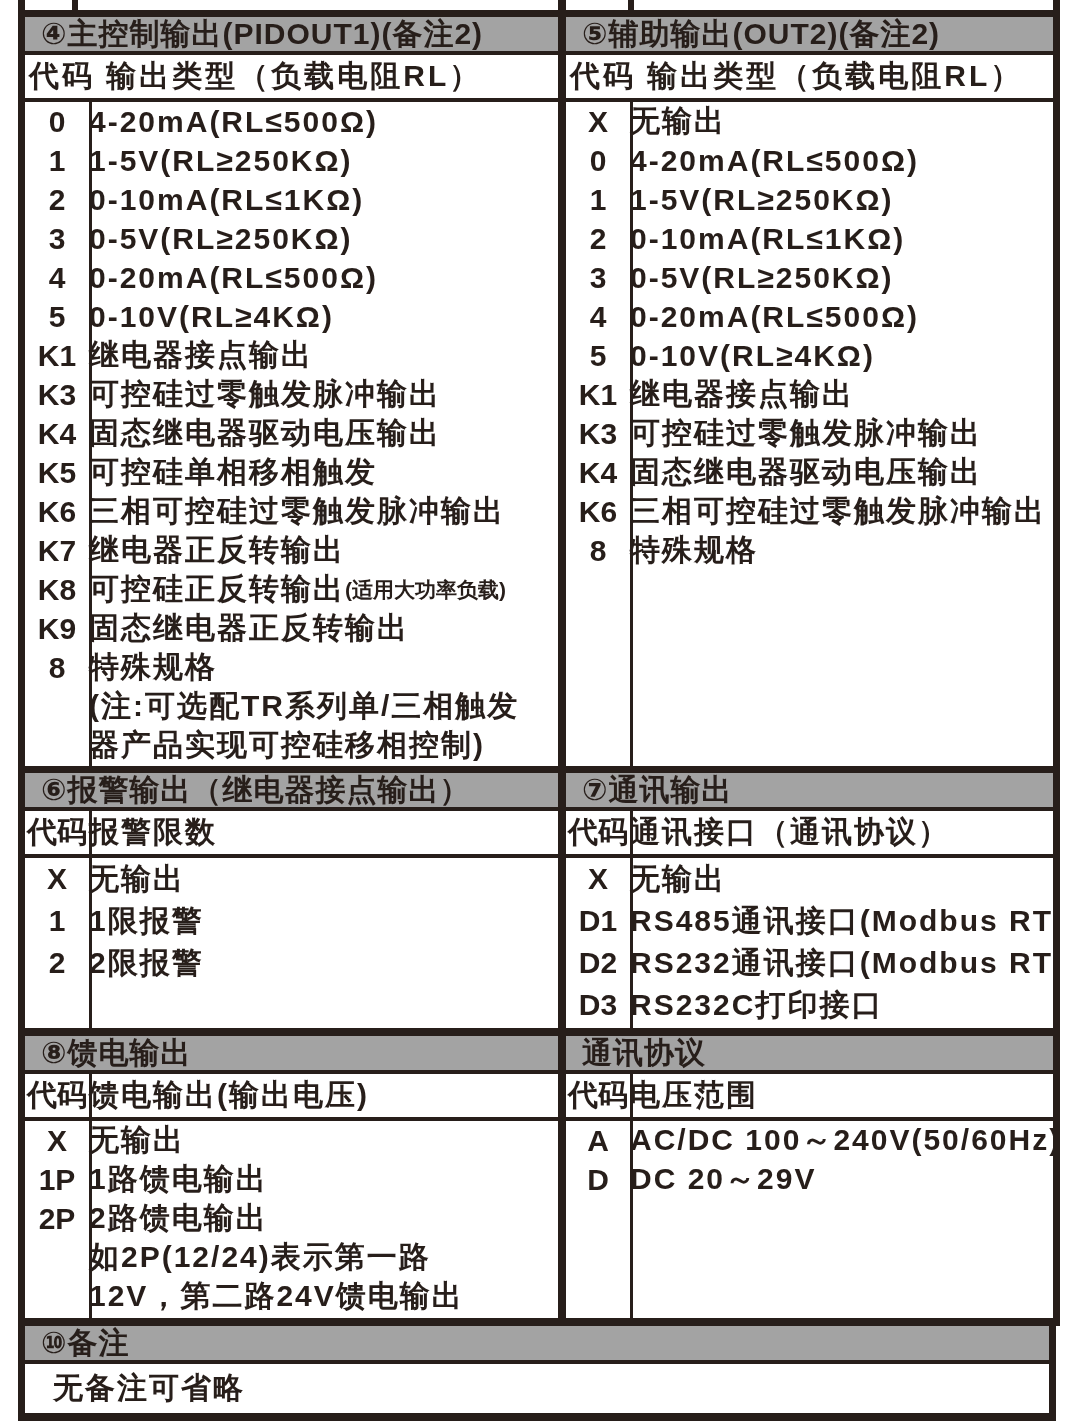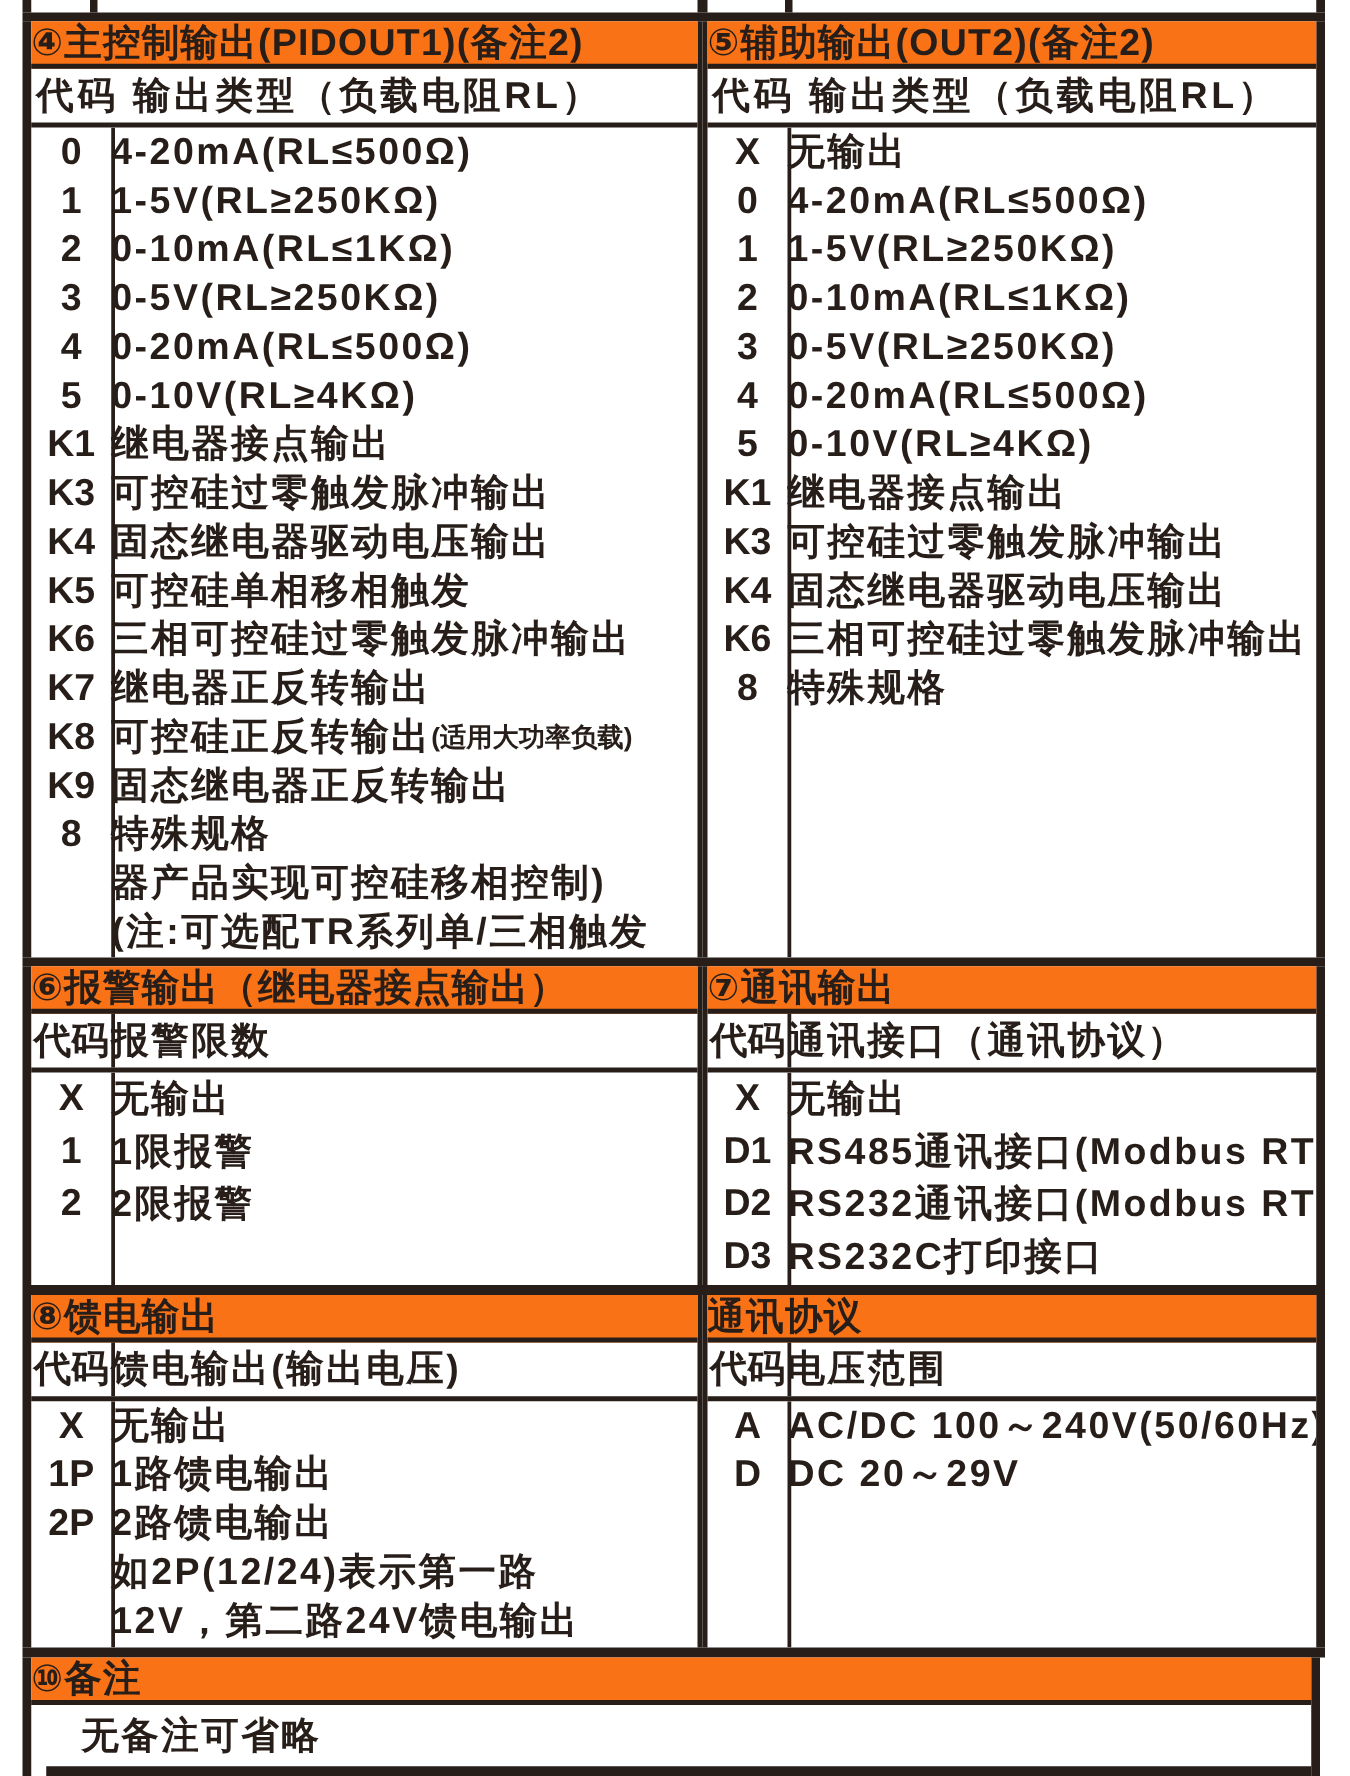--- a/index.html
+++ b/index.html
@@ -11,39 +11,39 @@
   .stub{position:absolute;top:0;height:10px;background:#271e1a;}
   .band{
     position:absolute;left:18px;width:1042px;box-sizing:border-box;
     display:flex;align-items:stretch;border-top:7px solid #271e1a;
   }
   .tbl{box-sizing:border-box;display:flex;flex-direction:column;border-color:#271e1a;}
   .tbl-l{width:544px;border-left:7px solid #271e1a;border-right:4px solid #271e1a;}
   .tbl-r{width:498px;border-left:4px solid #271e1a;border-right:7px solid #271e1a;}
   .tbl-full{width:1038px;border-left:7px solid #271e1a;border-right:7px solid #271e1a;}
   .hrow{
-    height:34px;flex:none;background:#f97316;border-bottom:4px solid #271e1a;
-    display:flex;align-items:center;padding-left:0;font-size:30px;letter-spacing:1px;
+    height:34px;flex:none;background:#a3a3a3;border-bottom:4px solid #271e1a;
+    display:flex;align-items:center;padding-left:16px;font-size:30px;letter-spacing:1px;
     white-space:nowrap;
   }
   .crow{
     height:43px;flex:none;border-bottom:4px solid #271e1a;position:relative;
     display:flex;align-items:center;font-size:30px;white-space:nowrap;
   }
   .crow.plain{padding-left:4px;letter-spacing:3px;text-align:center;}
   .data{flex:1;position:relative;font-size:30px;overflow:hidden;}
   .vdiv{position:absolute;left:64px;top:0;bottom:0;width:3px;background:#271e1a;}
   .line{display:flex;align-items:center;white-space:nowrap;}
   .lh39 .line{height:39px;}
   .lh42 .line{height:42px;}
   .code{flex:none;width:64px;text-align:center;letter-spacing:0;}
   .desc{padding-left:0;letter-spacing:2px;}
   .desc-note{font-size:21px;letter-spacing:0;align-self:center;}
   .crow .desc{}
-  .bodyrow{flex:1;display:flex;align-items:center;padding-left:28px;font-size:30px;letter-spacing:2px;border-bottom:8px solid #271e1a;box-sizing:border-box;margin-left:12px;}
+  .bodyrow{flex:1;display:flex;align-items:center;padding-left:28px;font-size:30px;letter-spacing:2px;border-bottom:8px solid #271e1a;box-sizing:border-box;}
 </style>
 </head>
 <body>
 
 <div class="page">
 
   <div class="stub" style="left:18px;width:7px;"></div>
   <div class="stub" style="left:72px;width:6px;"></div>
   <div class="stub" style="left:558px;width:8px;"></div>
   <div class="stub" style="left:628px;width:6px;"></div>
@@ -115,25 +115,25 @@
         <div class="line">
             <span class="code">K9</span>
             <span class="desc">固态继电器正反转输出</span>
           </div>
         <div class="line">
             <span class="code">8</span>
             <span class="desc">特殊规格</span>
           </div>
         <div class="line">
             <span class="code"></span>
+            <span class="desc">(注:可选配TR系列单/三相触发</span>
+          </div>
+        <div class="line">
+            <span class="code"></span>
             <span class="desc">器产品实现可控硅移相控制)</span>
-          </div>
-        <div class="line">
-            <span class="code"></span>
-            <span class="desc">(注:可选配TR系列单/三相触发</span>
           </div>
       </div>
     </section>
     <section class="tbl tbl-r">
       <div class="hrow">
         <span>⑤辅助输出(OUT2)(备注2)</span>
       </div>
       <div class="crow plain">
         <span>代码 输出类型（负载电阻RL）</span>
       </div>

